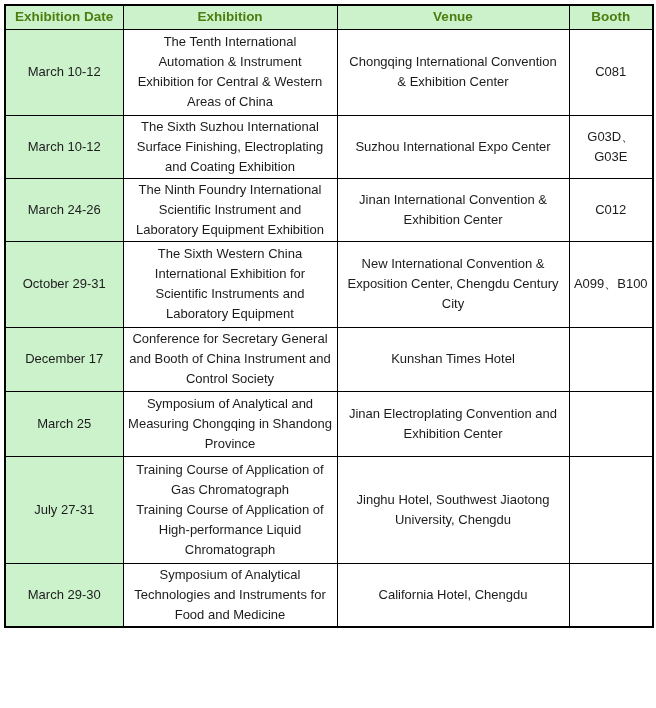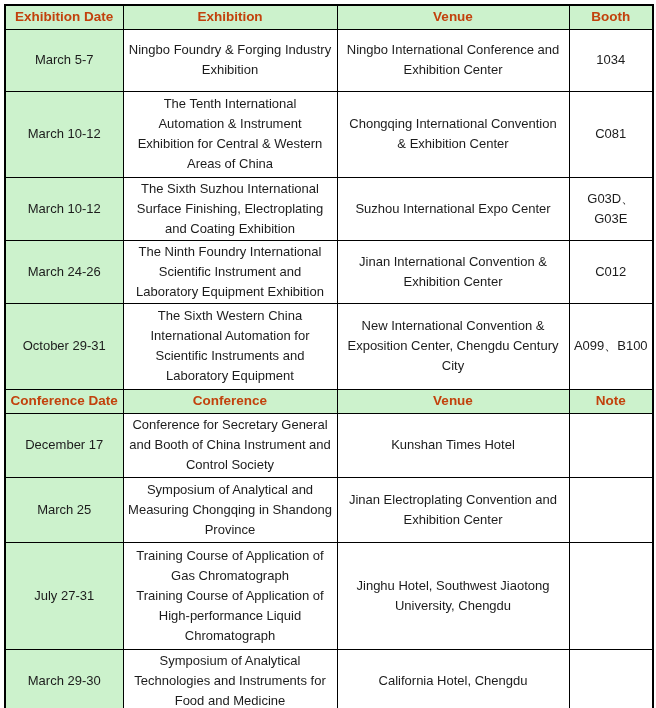--- a/index.html
+++ b/index.html
@@ -37,21 +37,21 @@
     font-size:13px;
     line-height:20px;
     white-space:pre-line;
     padding:1px 3px;
     overflow:hidden;
   }
   th{
     background:var(--header-bg);
     font-weight:bold;
     font-size:13.5px;
-    color:#c2410c;
+    color:#4d7c0f;
   }
   td.date-cell{
     background:var(--date-bg);
   }
   tr.hdr{height:24px}
   tr.h62{height:62px}
   tr.h86{height:86px}
   tr.h64{height:64px}
   tr.h65{height:65px}
   tr.h107{height:107px}
@@ -70,28 +70,20 @@
     </colgroup>
 
     <tbody>
         <tr class="hdr">
       <th>Exhibition Date</th>
       <th>Exhibition</th>
       <th>Venue</th>
       <th>Booth</th>
     </tr>
 
-    <tr class="h62">
-      <td class="date-cell">March 5-7</td>
-      <td>Ningbo Foundry &amp; Forging Industry
-Exhibition</td>
-      <td>Ningbo International Conference and
-Exhibition Center</td>
-      <td>1034</td>
-    </tr>
 
     <tr class="h86">
       <td class="date-cell">March 10-12</td>
       <td>The Tenth International
 Automation &amp; Instrument
 Exhibition for Central &amp; Western
 Areas of China</td>
       <td>Chongqing International Convention
 &amp; Exhibition Center</td>
       <td>C081</td>
@@ -112,35 +104,29 @@
 Scientific Instrument and
 Laboratory Equipment Exhibition</td>
       <td>Jinan International Convention &amp;
 Exhibition Center</td>
       <td>C012</td>
     </tr>
 
     <tr class="h86">
       <td class="date-cell">October 29-31</td>
       <td>The Sixth Western China
-International Automation for
+International Exhibition for
 Scientific Instruments and
 Laboratory Equipment</td>
       <td>New International Convention &amp;
 Exposition Center, Chengdu Century
 City</td>
       <td>A099、B100</td>
     </tr>
 
-    <tr class="hdr">
-      <th>Conference Date</th>
-      <th>Conference</th>
-      <th>Venue</th>
-      <th>Note</th>
-    </tr>
 
     <tr class="h64">
       <td class="date-cell">December 17</td>
       <td>Conference for Secretary General
 and Booth of China Instrument and
 Control Society</td>
       <td>Kunshan Times Hotel</td>
       <td></td>
     </tr>
 

